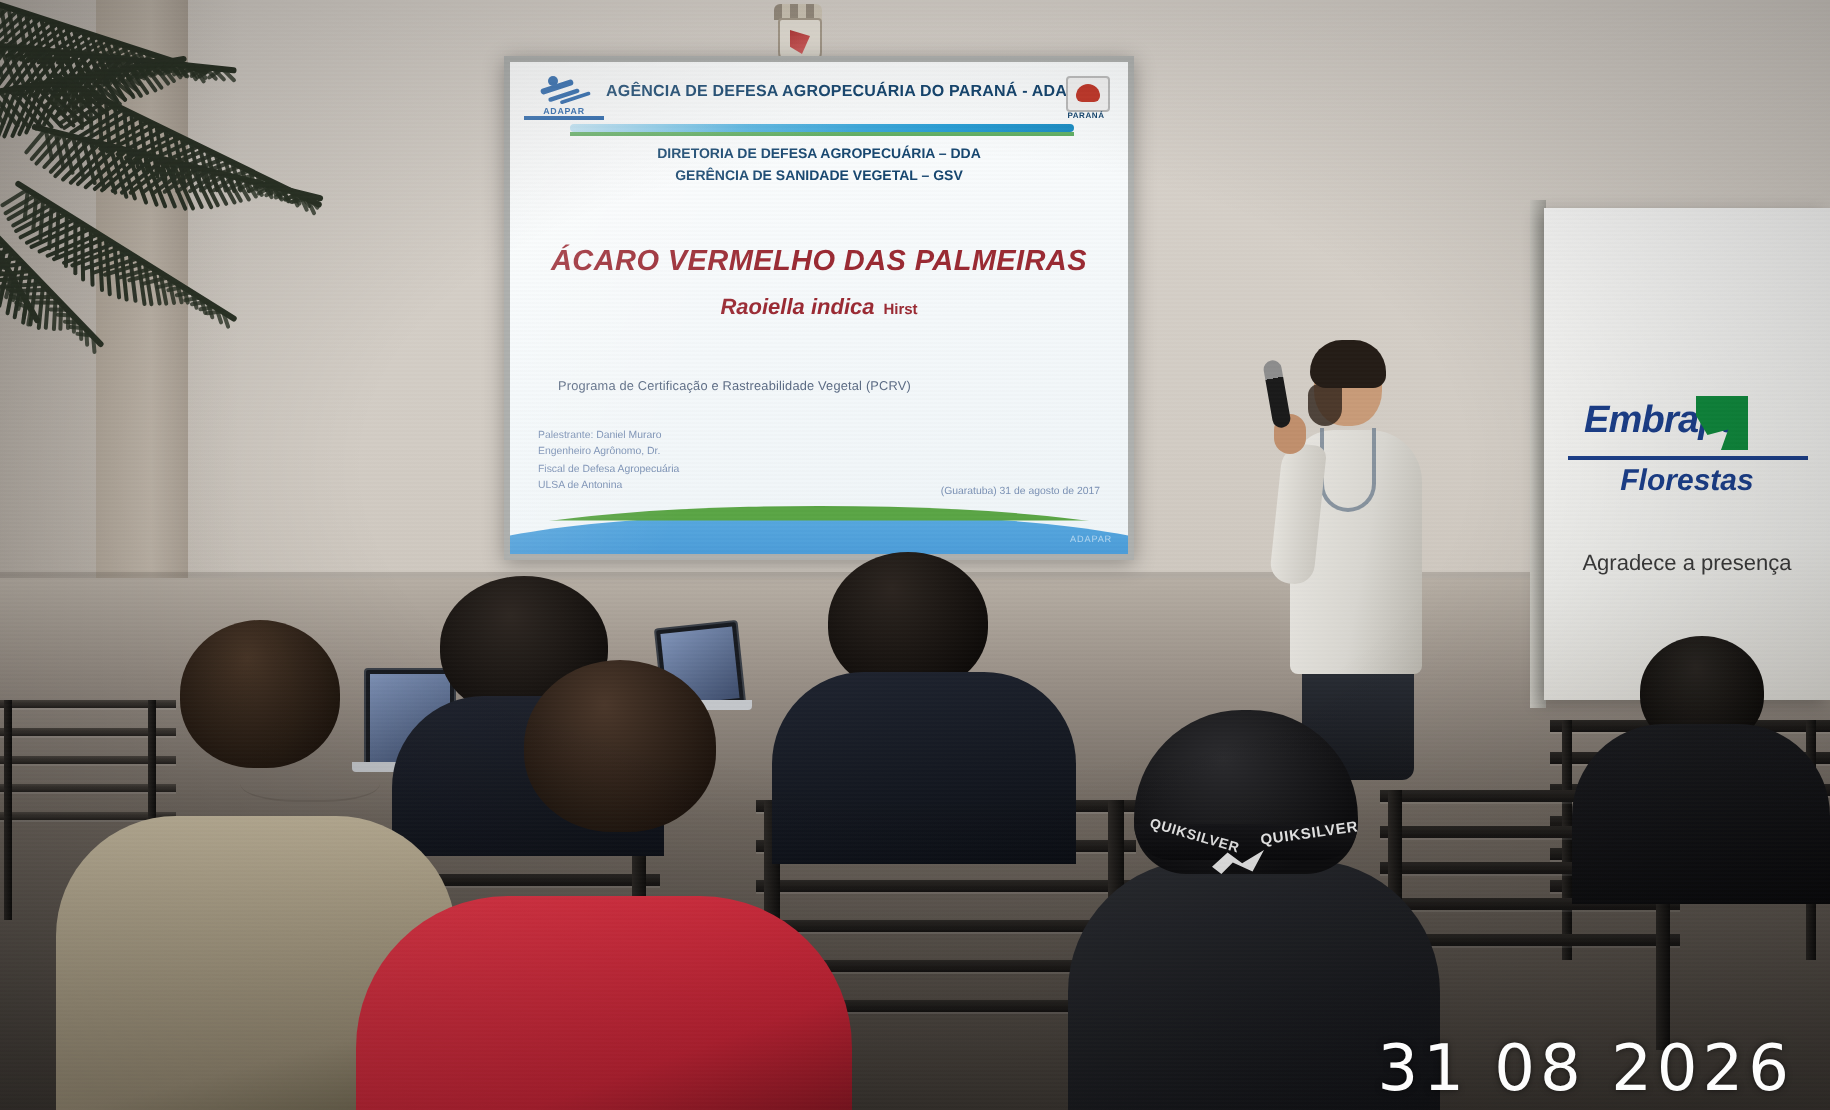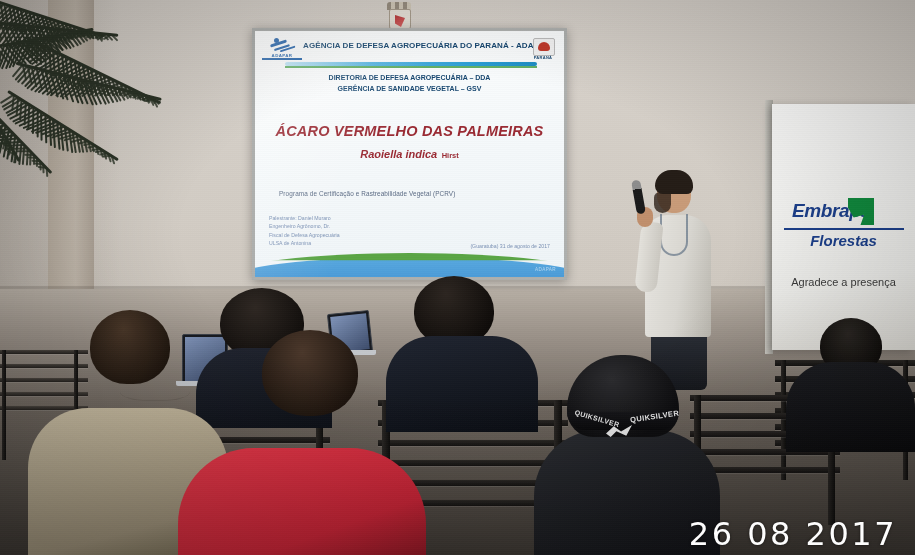--- a/index.html
+++ b/index.html
@@ -926,14 +926,14 @@
     <div class="body" style="left:786px;top:362px;width:129px;height:90px;background:linear-gradient(170deg,#1c1d21,#0a0a0c);"></div>
   </div>
 
   <div class="person">
     <div class="head" style="left:604px;top:300px;width:0;height:0;"></div>
   </div>
 
   <div class="grain"></div>
   <div class="vignette"></div>
 
-  <div class="timestamp">26 08 2017</div>
+  <div class="timestamp">31 08 2026</div>
 </div>
 
 </body></html>

